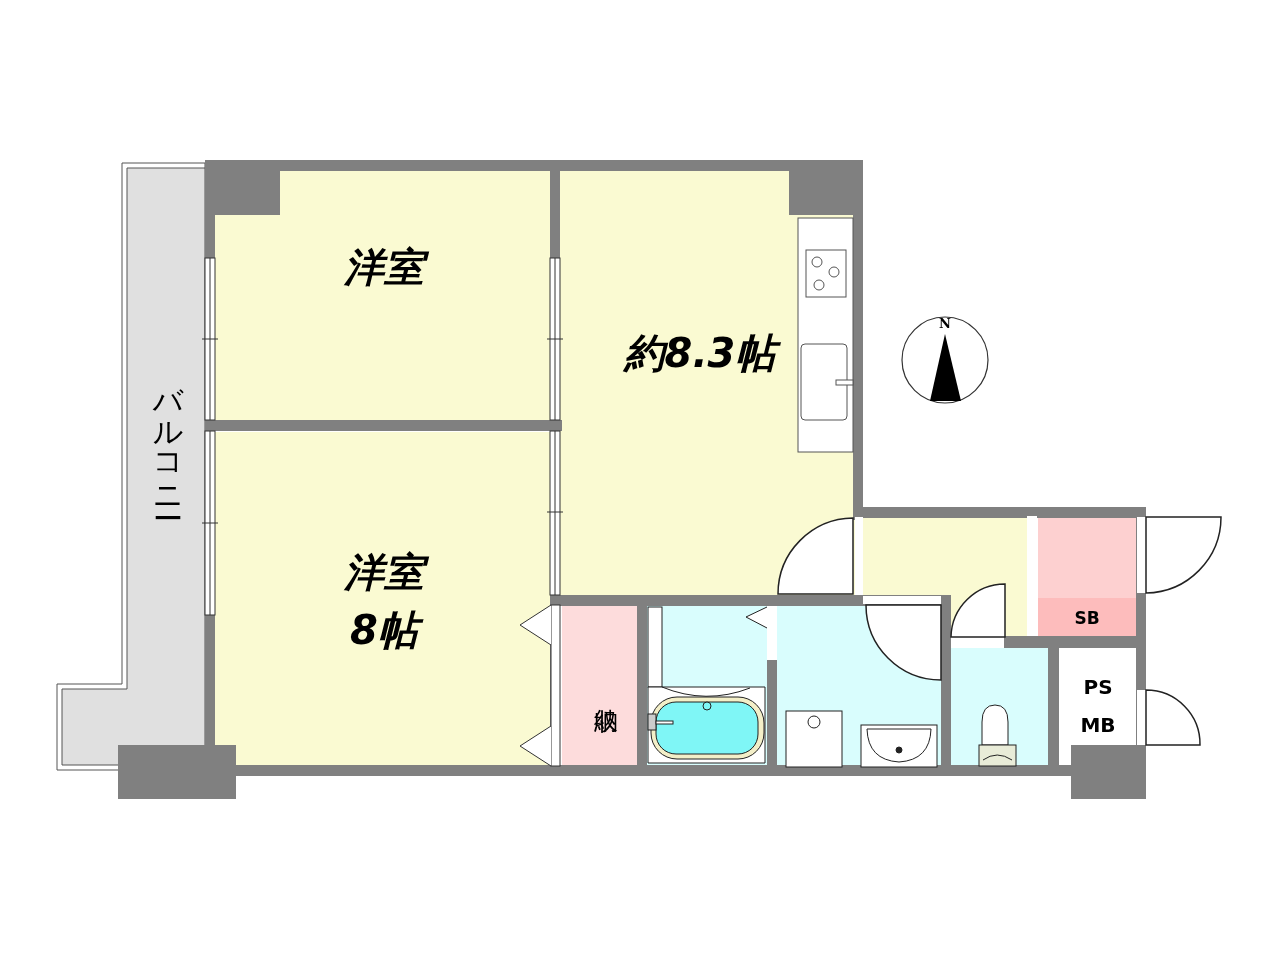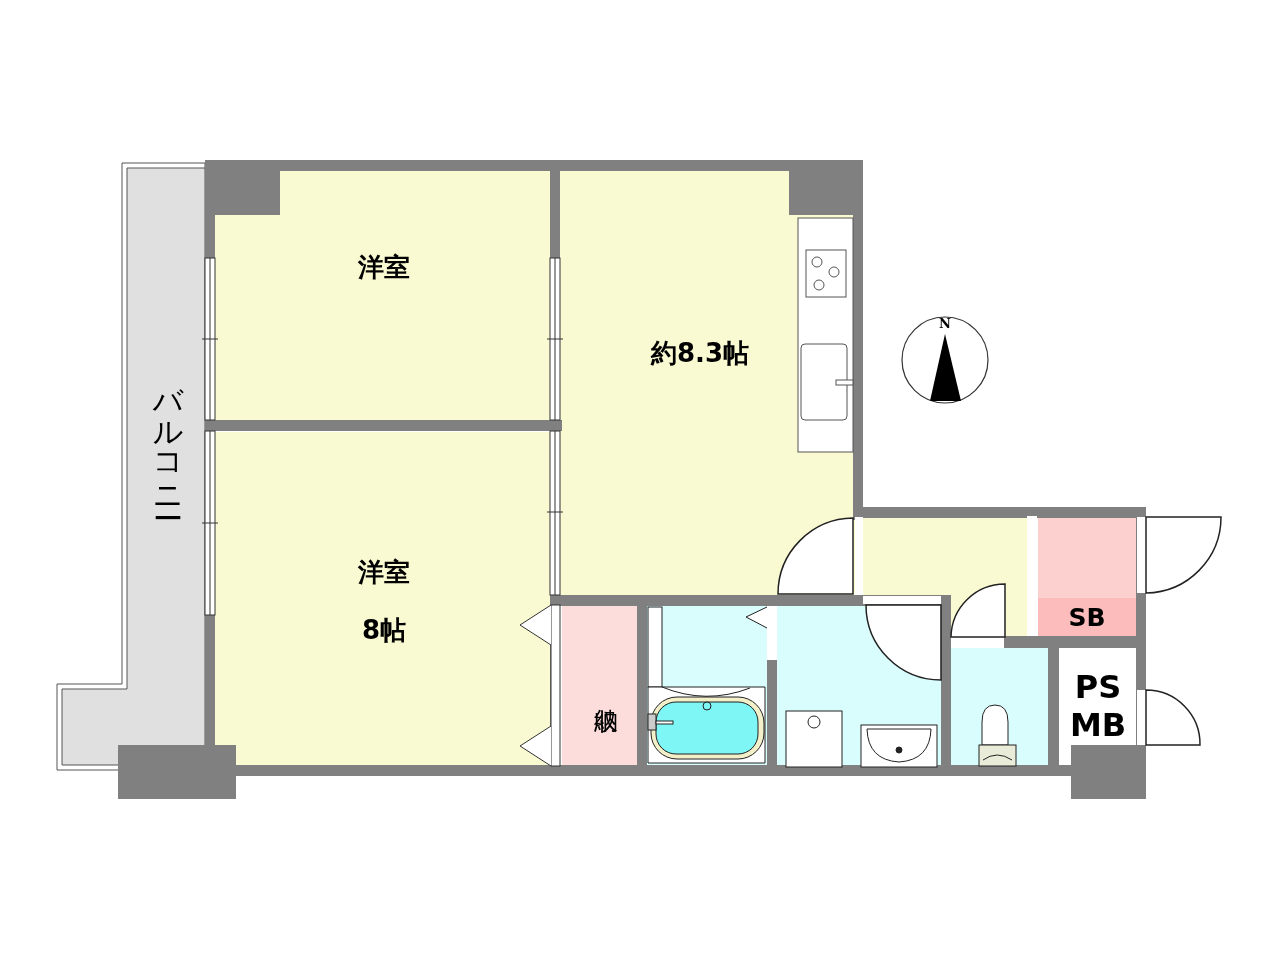--- a/index.html
+++ b/index.html
@@ -1,20 +1,20 @@
 <!DOCTYPE html>
 <html><head>
 <meta charset="utf-8">
 <style>
   html, body { margin:0; padding:0; background:#ffffff; }
   body { width:1280px; height:960px; position:relative; overflow:hidden;
          font-family:"DejaVu Sans", sans-serif; }
   .label { position:absolute; text-align:center; font-weight:bold; color:#000;
            font-family:"DejaVu Sans", sans-serif; }
-  .room-label { font-size:26px; line-height:58px; }
+  .room-label { font-size:40px; line-height:58px;font-style:italic; }
   svg { position:absolute; left:0; top:0; }
 </style>
 </head>
 <body>
 
 <svg width="1280" height="960" viewBox="0 0 1280 960">
 
   <g>
     <path d="M122 163 L205 163 L205 770 L57 770 L57 684 L122 684 Z" fill="#ffffff" stroke="#555" stroke-width="1"></path>
     <path d="M127 168 L205 168 L205 765 L62 765 L62 689 L127 689 Z" fill="#e0e0e0" stroke="#555" stroke-width="1"></path>
@@ -165,22 +165,22 @@
   <div>洋室</div>
   <div>8帖</div>
 </div>
 
 <div class="label room-label" style="left:610px; top:324px; width:180px;">
   <div>約8.3帖</div>
 </div>
 
 <div class="label" style="left:578px; top:655px; width:44px; font-size:24px; font-weight:normal; line-height:32px; writing-mode:vertical-rl; height:70px;">収納</div>
 
-<div class="label" style="left:1040px; top:600px; width:94px; font-size:25px; line-height:36px;">SB</div>
+<div class="label" style="left:1040px; top:600px; width:94px; font-size:17px; line-height:36px;">SB</div>
 
-<div class="label" style="left:1060px; top:668px; width:76px; font-size:32px; line-height:38px;">
+<div class="label" style="left:1060px; top:668px; width:76px; font-size:20px; line-height:38px;">
   <div>PS</div>
   <div>MB</div>
 </div>
 
 <div class="label" style="left:146px; top:350px; width:40px; font-size:30px; font-weight:normal; line-height:36px; writing-mode:vertical-rl; height:170px;">バルコニー</div>
 
 <div class="label" style="left:935px; top:316px; width:20px; font-size:13px; font-family:'DejaVu Serif', serif; line-height:16px;">N</div>
 
 </body></html>

